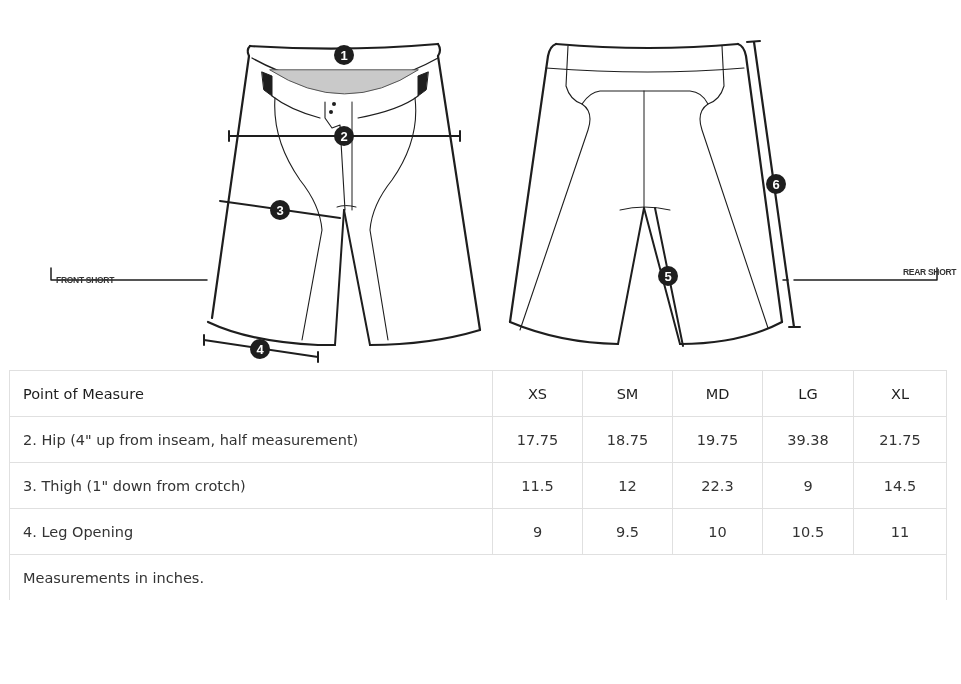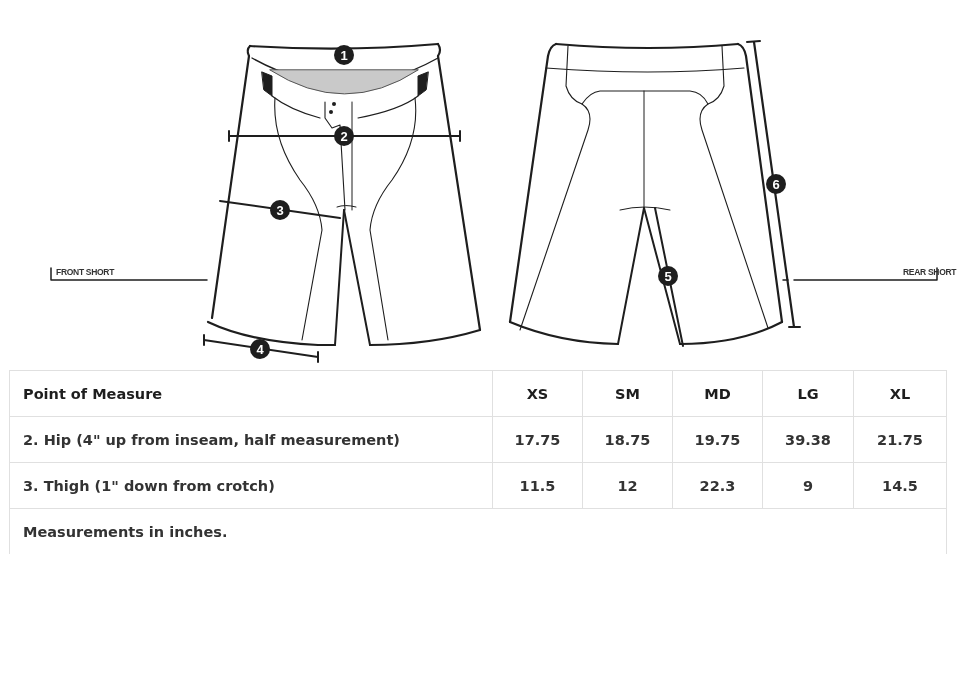--- a/index.html
+++ b/index.html
@@ -30,36 +30,36 @@
       top: 0;
     }
     .view-label {
       position: absolute;
       font-family: "Liberation Sans", sans-serif;
       font-weight: bold;
       font-size: 8.5px;
       letter-spacing: -0.3px;
       color: #333;
     }
-    .view-label.front { left: 56px; top: 267px; }
+    .view-label.front { left: 56px; top: 275px; }
     .view-label.rear { left: 903px; top: 267px; }
 
     table.size-table {
       position: absolute;
       left: 9px;
       top: 370px;
       border-collapse: collapse;
       table-layout: fixed;
       width: 937px;
     }
     table.size-table td, table.size-table th {
       border: 1px solid #e0e0e0;
       height: 45px;
       padding: 0;
-      font-weight: bold;
+      font-weight: normal;
       font-size: 14.5px;
       color: #333;
       vertical-align: middle;
       margin-top: 16px;
     }
     table.size-table .measure-col {
       width: 483px;
       text-align: left;
       padding-left: 13px;
     }
@@ -219,18 +219,26 @@
     </tr>
     <tr>
       <td class="measure-col">3. Thigh (1" down from crotch)</td>
       <td class="size-col">11.5</td>
       <td class="size-col">12</td>
       <td class="size-col">22.3</td>
       <td class="size-col">9</td>
       <td class="size-col">14.5</td>
     </tr>
     <tr>
+      <td class="measure-col">4. Leg Opening</td>
+      <td class="size-col">9</td>
+      <td class="size-col">9.5</td>
+      <td class="size-col">10</td>
+      <td class="size-col">10.5</td>
+      <td class="size-col">11</td>
+    </tr>
+    <tr>
       <td class="note" colspan="6">Measurements in inches.</td>
     </tr>
   </tbody>
     </table>
 
 </div>
 
 </body></html>

